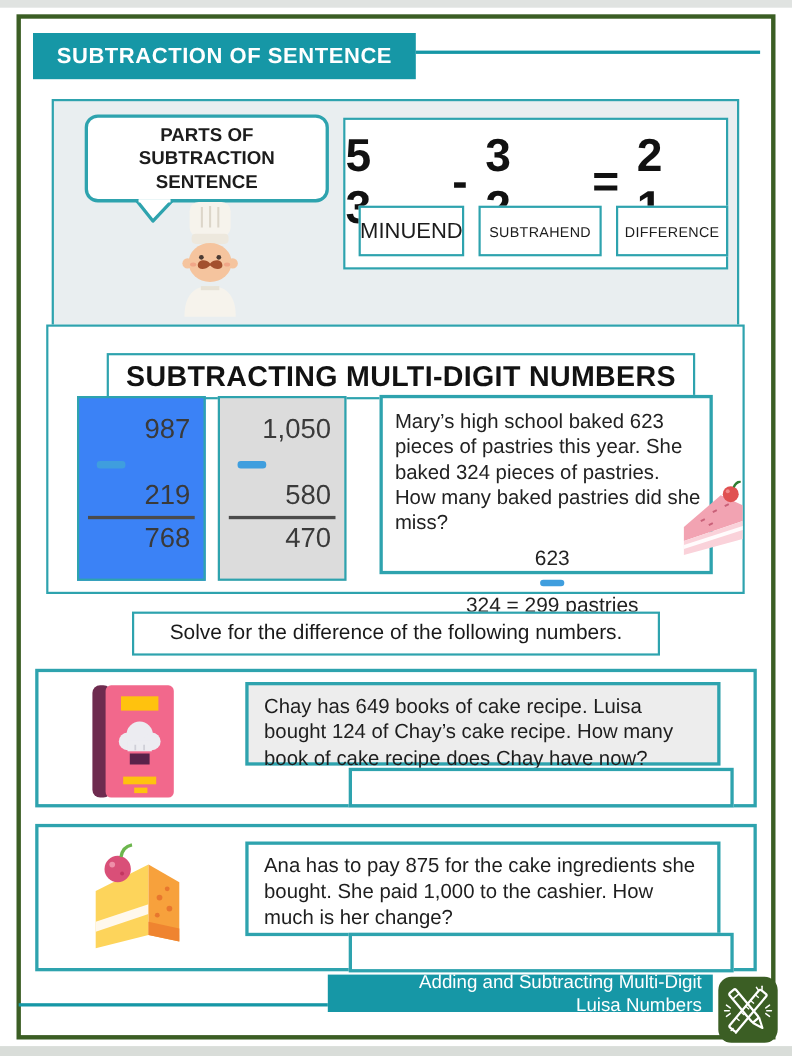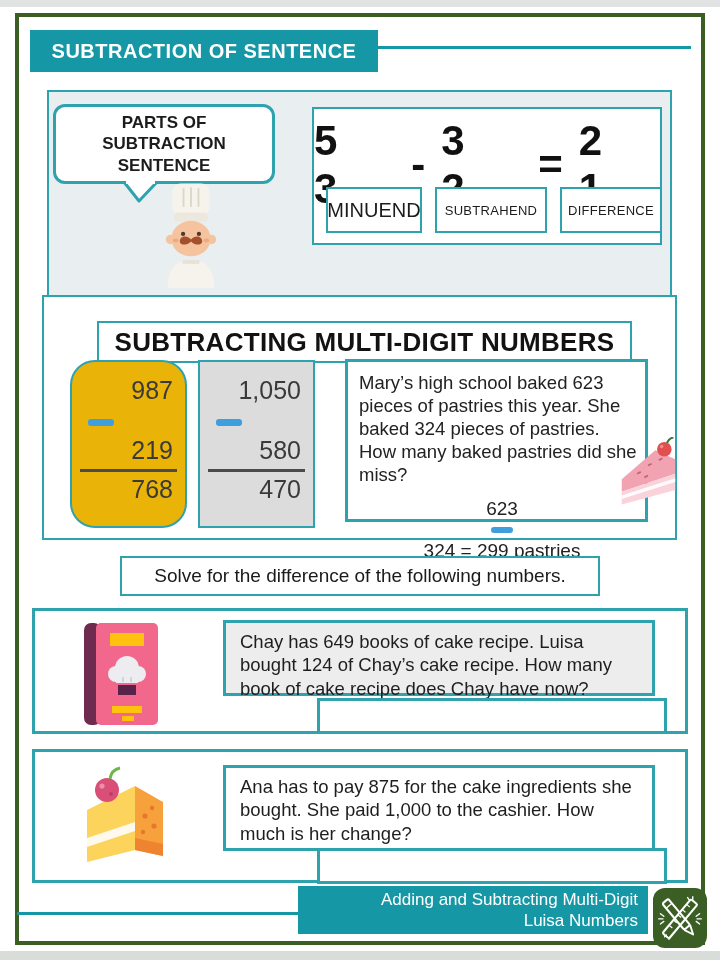--- a/index.html
+++ b/index.html
@@ -13,42 +13,42 @@
   .edge-bottom{position:absolute;left:0;top:951px;width:720px;height:9px;background:#d9ddd9;}
   .frame{position:absolute;left:15px;top:13px;width:690px;height:932px;border:4px solid var(--green);background:#fff;}
 
   
   .banner{position:absolute;left:30px;top:30px;width:348px;height:42px;background:var(--teal);
     color:#fff;font-weight:bold;font-size:20px;letter-spacing:.5px;display:flex;align-items:center;justify-content:center;}
   .banner-line{position:absolute;left:378px;top:46px;width:313px;height:3px;background:var(--teal);}
 
   
   .parts-box{position:absolute;left:47px;top:90px;width:625px;height:212px;background:#E9EEF0;border:2px solid var(--teal-b);}
-  .bubble{position:absolute;left:4px;top:12px;width:222px;height:80px;background:#fff;border:3px solid var(--teal-b);
+  .bubble{position:absolute;left:28px;top:12px;width:222px;height:80px;background:#fff;border:3px solid var(--teal-b);
     border-radius:12px;display:flex;align-items:center;justify-content:center;text-align:center;
     font-weight:bold;font-size:17px;line-height:1.25;color:var(--ink);padding:4px 12px;}
   .bubble-tail{position:absolute;left:72px;top:89px;}
   .chef{position:absolute;left:100px;top:84px;}
   .eq-panel{position:absolute;left:263px;top:15px;width:350px;height:138px;background:#fff;border:2px solid var(--teal-b);}
   .eq-row{display:flex;justify-content:center;align-items:center;gap:16px;padding-top:8px;
     font-size:42px;font-weight:bold;color:#111;}
   .eq-row .grp{letter-spacing:12px;}
   .label-row{position:absolute;left:12px;bottom:10px;display:flex;gap:13px;}
   .label-box{border:2px solid var(--teal-b);background:#fff;height:46px;display:flex;align-items:center;justify-content:center;color:var(--ink);}
   .lb-minuend{width:96px;font-size:20px;}
   .lb-subtrahend{width:112px;font-size:13px;letter-spacing:.3px;}
   .lb-difference{width:102px;font-size:13px;letter-spacing:.3px;}
 
   
   .multi-box{position:absolute;left:42px;top:295px;width:635px;height:245px;background:#fff;border:2px solid var(--teal-b);}
   .multi-title{position:absolute;left:53px;top:24px;width:535px;height:42px;border:2px solid var(--teal-b);
     display:flex;align-items:center;justify-content:center;font-size:26px;font-weight:bold;color:#121212;letter-spacing:.3px;}
   .col-ex{position:absolute;top:63px;width:117px;height:168px;border:2px solid var(--teal-b);
     display:flex;flex-direction:column;padding:16px 8px 8px 8px;font-size:25px;color:var(--num);}
-  .col-ex.white{left:26px;background:#eab308;border-radius:25px;}
+  .col-ex.white{left:26px;background:#3b82f6;}
   .col-ex.gray{left:154px;background:#DCDCDC;}
   .num-top,.num-bottom,.num-result{text-align:right;padding-right:4px;line-height:1;}
   .minus-bar{width:26px;height:7px;border-radius:3px;background:var(--blue);margin:16px 0 12px 8px;}
   .rule{height:3px;background:#4b4b4b;margin:6px 0 5px 0;}
   .word-box{position:absolute;left:301px;top:62px;width:303px;height:163px;background:#fff;border:3px solid var(--teal-b);}
   .word-text{padding:10px 8px 0 11px;font-size:18.5px;line-height:1.24;color:#222;}
   .sol-row{display:flex;align-items:center;gap:7px;padding:11px 0 0 11px;font-size:19px;color:#222;flex-direction:column;}
   .sol-dash{width:22px;height:6px;border-radius:3px;background:var(--blue);}
   .cake-pink{position:absolute;right:-32px;bottom:14px;}
 
@@ -63,21 +63,21 @@
   .p-icon{position:absolute;}
   .p-text{position:absolute;left:188px;border:3px solid var(--teal-b);font-size:18.5px;line-height:1.27;color:#1e1e1e;padding:7px 10px 0 14px;}
   .p-text.gray{top:9px;width:432px;height:76px;background:#EDEDED;}
   .p-text.white{top:13px;width:432px;height:86px;background:#fff;}
   .answer{position:absolute;left:282px;width:350px;height:36px;background:#fff;border:3px solid var(--teal-b);z-index:3;}
   .answer.a1{top:87px;}
   .answer.a2{top:96px;}
 
   
   .footer-line{position:absolute;left:17px;top:912px;width:281px;height:3px;background:var(--teal);}
-  .footer-bar{position:absolute;left:298px;top:886px;width:350px;height:48px;background:var(--teal);color:#fff;
+  .footer-bar{position:absolute;left:298px;top:886px;width:350px;height:34px;background:var(--teal);color:#fff;
     display:flex;flex-direction:column;align-items:flex-end;justify-content:center;padding-right:10px;
     font-size:17px;line-height:1.25;}
   .logo{position:absolute;left:653px;top:888px;width:54px;height:60px;background:var(--green);border-radius:12px;z-index:4;
     display:flex;align-items:center;justify-content:center;}
 </style>
 </head>
 <body>
 
 <div class="sheet">
   <div class="edge-top"></div>

